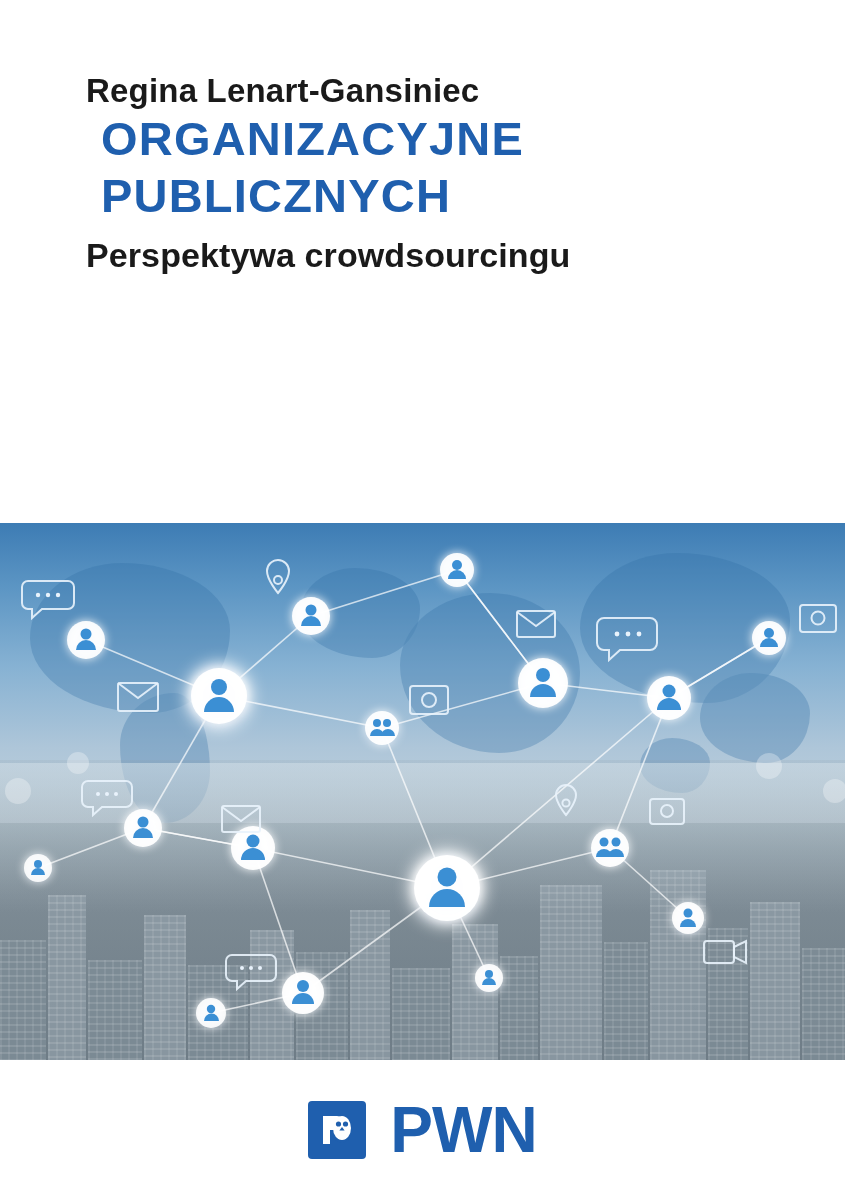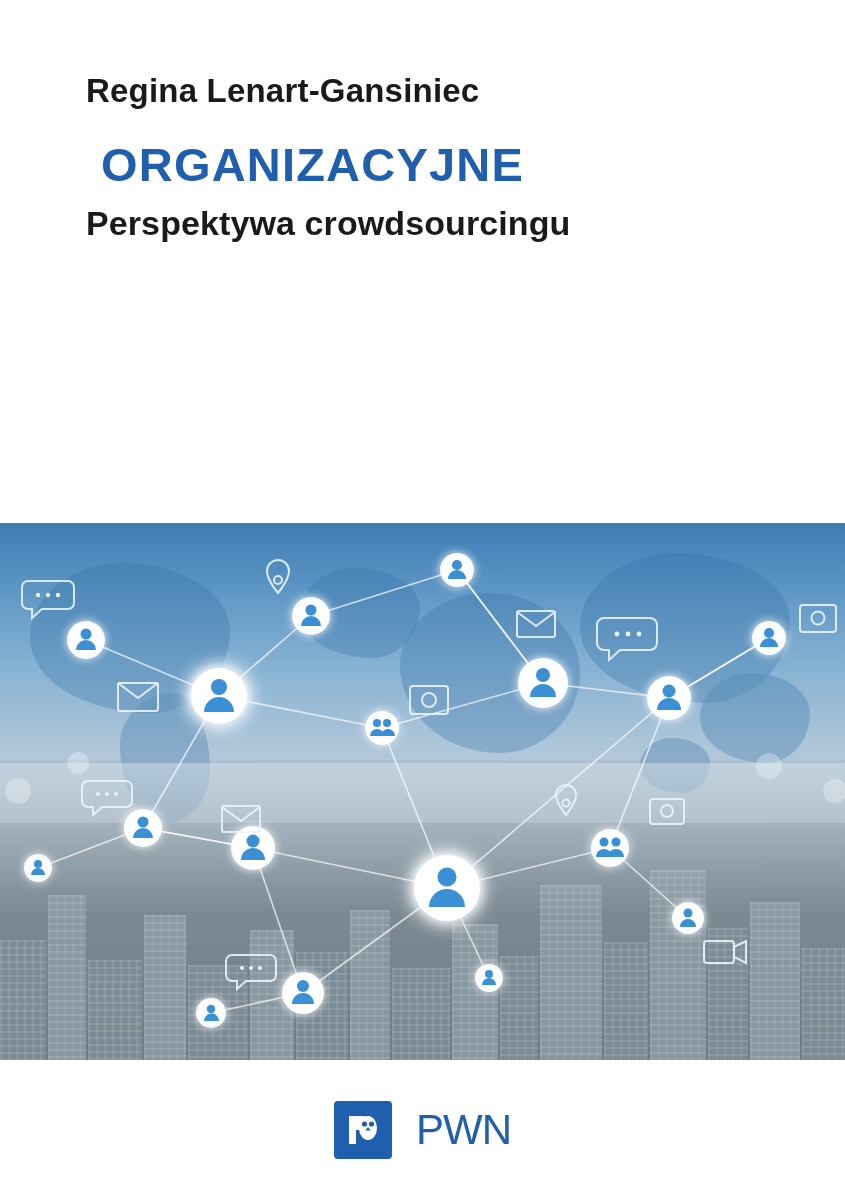--- a/index.html
+++ b/index.html
@@ -22,21 +22,20 @@
   
   .text-block {
     padding: 72px 60px 0 86px;
     height: 523px;
   }
   .author {
     font-size: 33px;
     font-weight: 600;
     color: #1a1a1a;
     letter-spacing: 0.2px;
-    margin-bottom: 26px;
   }
   .title {
     font-size: 47px;
     font-weight: 700;
     color: #1f5fae;
     line-height: 1.22;
     letter-spacing: 1.2px;
     text-transform: uppercase;
   }
   .title-line { display: block; white-space: nowrap; margin-left: 15px; }
@@ -101,37 +100,38 @@
   }
   .logo-mark {
     width: 58px; height: 58px;
     background: #1f5fae;
     border-radius: 4px;
     position: relative;
     display:flex; align-items:center; justify-content:center;
   }
   .logo-mark svg { display:block; }
   .logo-text {
-    font-size: 42px;
-    font-weight: 400;
+    font-size: 64px;
+    font-weight: 700;
     color: #1f5fae;
     letter-spacing: -1px;
     line-height: 1;
     margin-left: 16px;
   }
 </style>
 </head>
 <body>
 
 <div class="cover">
 
   <div class="text-block">
     <div class="author">Regina Lenart-Gansiniec</div>
     <div class="title">
       <span class="title-line">ORGANIZACYJNE</span>
+      <span class="title-line">PUBLICZNYCH</span>
     </div>
     <div class="subtitle">Perspektywa crowdsourcingu</div>
   </div>
 
   <div class="image-band">
     <div class="sky"></div>
 
     <div class="map">
       <div class="c" style="left:30px;  top:40px;  width:200px; height:150px;"></div>
       <div class="c" style="left:120px; top:170px; width:90px;  height:130px; border-radius:60% 40% 50% 50%/40% 60% 40% 60%;"></div>

